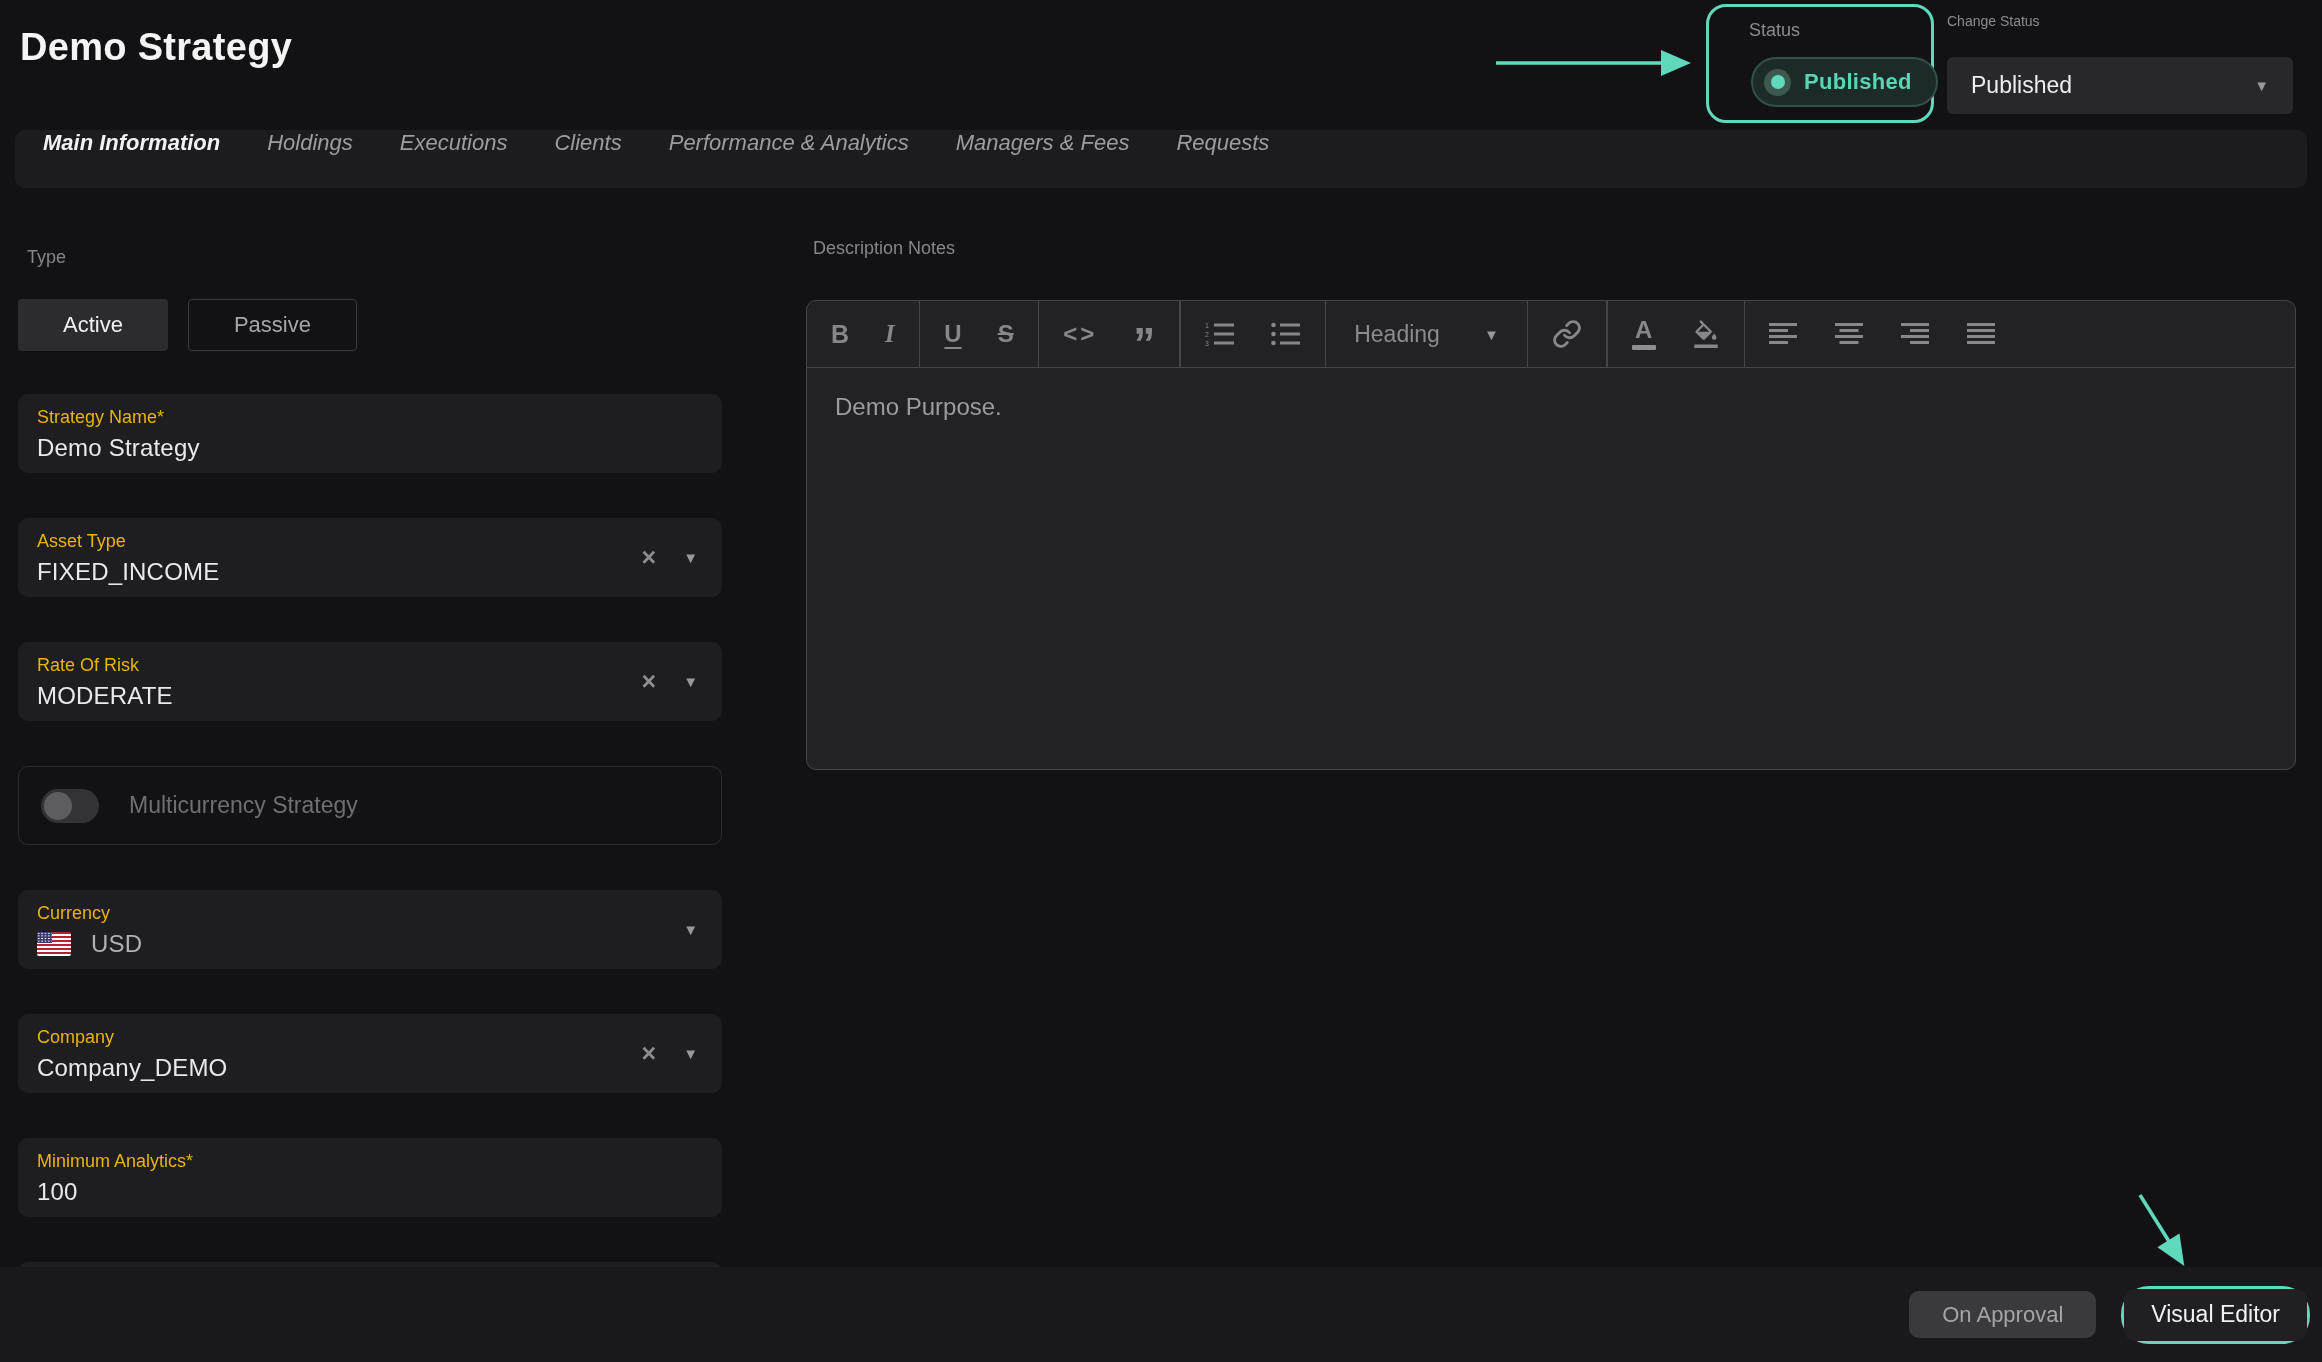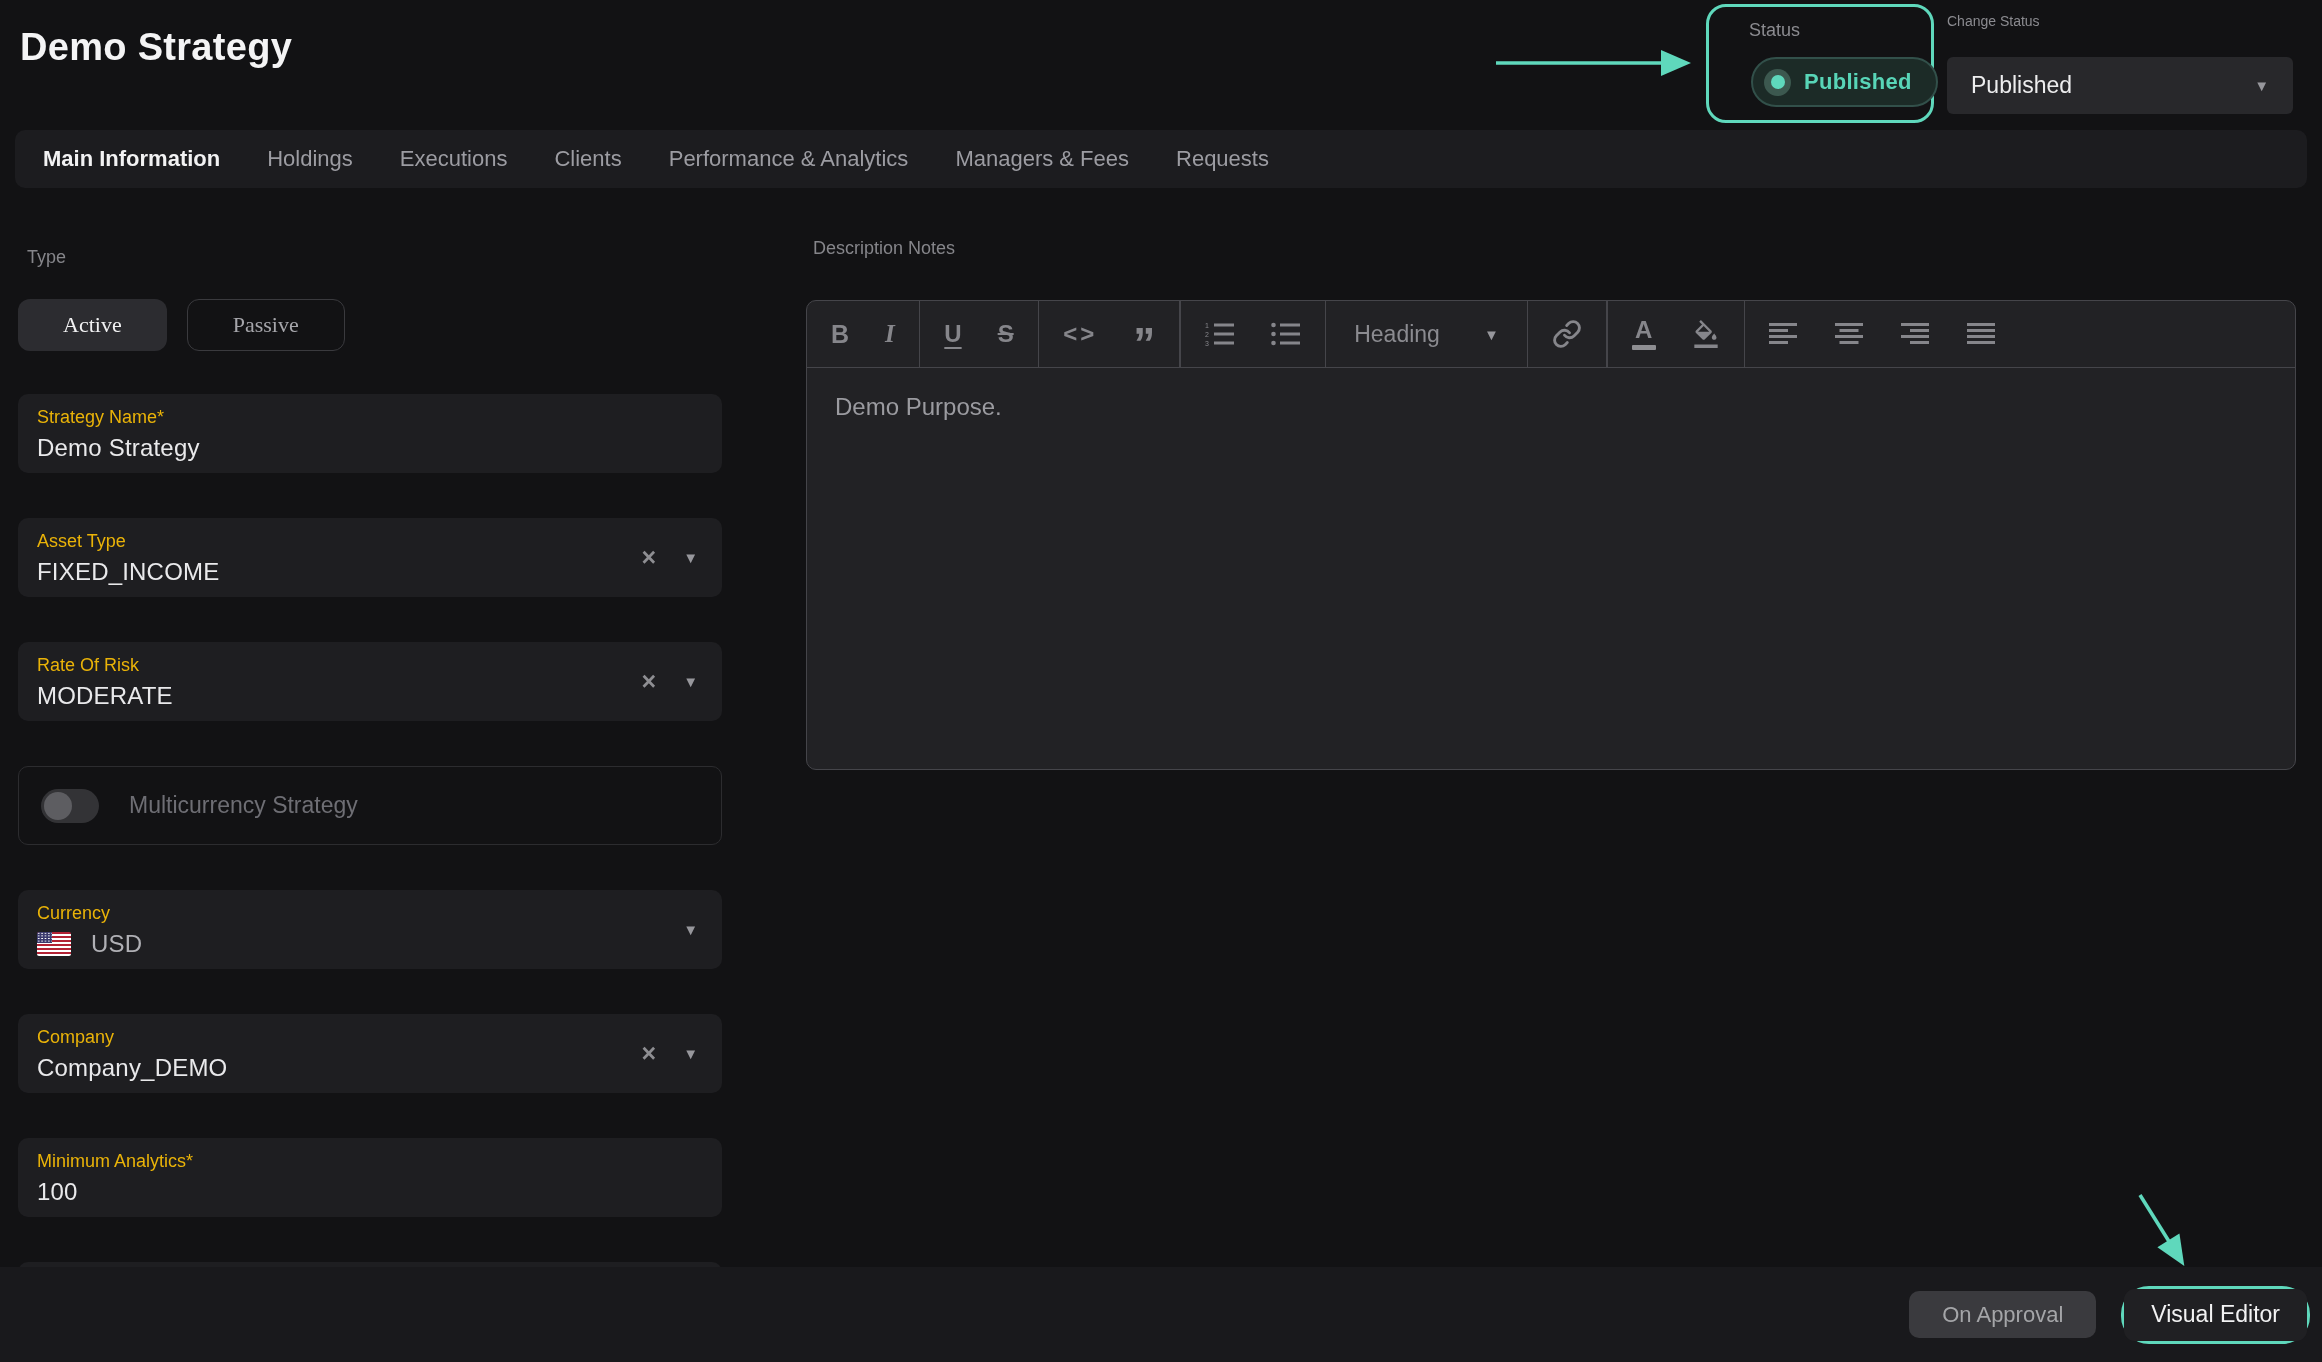--- a/index.html
+++ b/index.html
@@ -15,28 +15,28 @@
   .status-label { position:absolute; left:40px; top:13px; font-size:18px; color:#8b8b90; }
   .status-badge { position:absolute; left:42px; top:50px; height:50px; display:flex; align-items:center; gap:13px; padding:0 24px 0 11px; background:#1c2b27; border:2px solid #32504a; border-radius:999px; }
   .status-dot-outer { width:27px; height:27px; border-radius:50%; background:#3c584f; display:flex; align-items:center; justify-content:center; }
   .status-dot-inner { width:14px; height:14px; border-radius:50%; background:#5fd8bc; }
   .status-badge-text { font-size:22px; font-weight:700; color:#58d5b7; letter-spacing:.3px; }
   .change-status-label { position:absolute; left:1947px; top:13px; font-size:14px; color:#8b8b90; }
   .change-status-select { position:absolute; left:1947px; top:57px; width:346px; height:57px; background:#28282b; border-radius:6px; display:flex; align-items:center; padding:0 24px; font-size:23px; color:#ededee; cursor:pointer; }
   .caret { font-size:15px; color:#97979c; }
   .change-status-select .caret { margin-left:auto; }
   
-  .tabbar { position:absolute; left:15px; top:130px; width:2292px; height:58px; background:#1c1c1f; border-radius:10px; display:flex; align-items:center; padding-left:28px; gap:47px; font-size:22px; }
+  .tabbar { position:absolute; left:15px; top:130px; width:2292px; height:58px; background:#1c1c1f; border-radius:10px; display:flex; padding-left:28px; gap:47px; font-size:22px;font-style:italic; }
   .tab { color:#9c9ca2; cursor:pointer; white-space:nowrap; }
   .tab.active { color:#f2f2f3; font-weight:700; }
   
   .left-col { position:absolute; left:18px; top:240px; width:704px; }
   .type-label { font-size:18px; color:#85858a; margin:7px 0 31px 9px; }
   .segmented { display:flex; gap:20px; margin-bottom:43px; }
-  .seg-btn { height:52px; display:flex; align-items:center; padding:0 45px; border-radius:12px; font-size:22px; cursor:pointer;font-family:Liberation Serif, serif; }
+  .seg-btn { height:52px; display:flex; align-items:center; padding:0 45px; border-radius:4px; font-size:22px; cursor:pointer; }
   .seg-btn.selected { background:#2c2c30; color:#f1f1f2; }
   .seg-btn.unselected { border:1.5px solid #3a3a3e; color:#a5a5aa; background:transparent; }
   .field-card { position:relative; height:79px; border-radius:10px; background:#1e1e21; padding:13px 120px 0 19px; margin-bottom:45px; cursor:text; }
   .field-label { font-size:18px; color:#eab308; margin-bottom:6px; }
   .field-value { font-size:24px; color:#e9e9eb; letter-spacing:.2px; white-space:nowrap; }
   .field-icons { position:absolute; right:24px; top:0; height:100%; display:flex; align-items:center; gap:27px; }
   .clear-x { font-size:25px; font-weight:700; color:#8e8e92; cursor:pointer; line-height:1; }
   .switch-card { height:79px; border:1.5px solid #2c2c2f; border-radius:10px; background:transparent; display:flex; align-items:center; gap:30px; padding-left:22px; margin-bottom:45px; }
   .toggle { position:relative; width:58px; height:34px; border-radius:17px; background:#333336; cursor:pointer; flex:none; }
   .toggle-knob { position:absolute; left:3px; top:3px; width:28px; height:28px; border-radius:50%; background:#5d5d61; }

